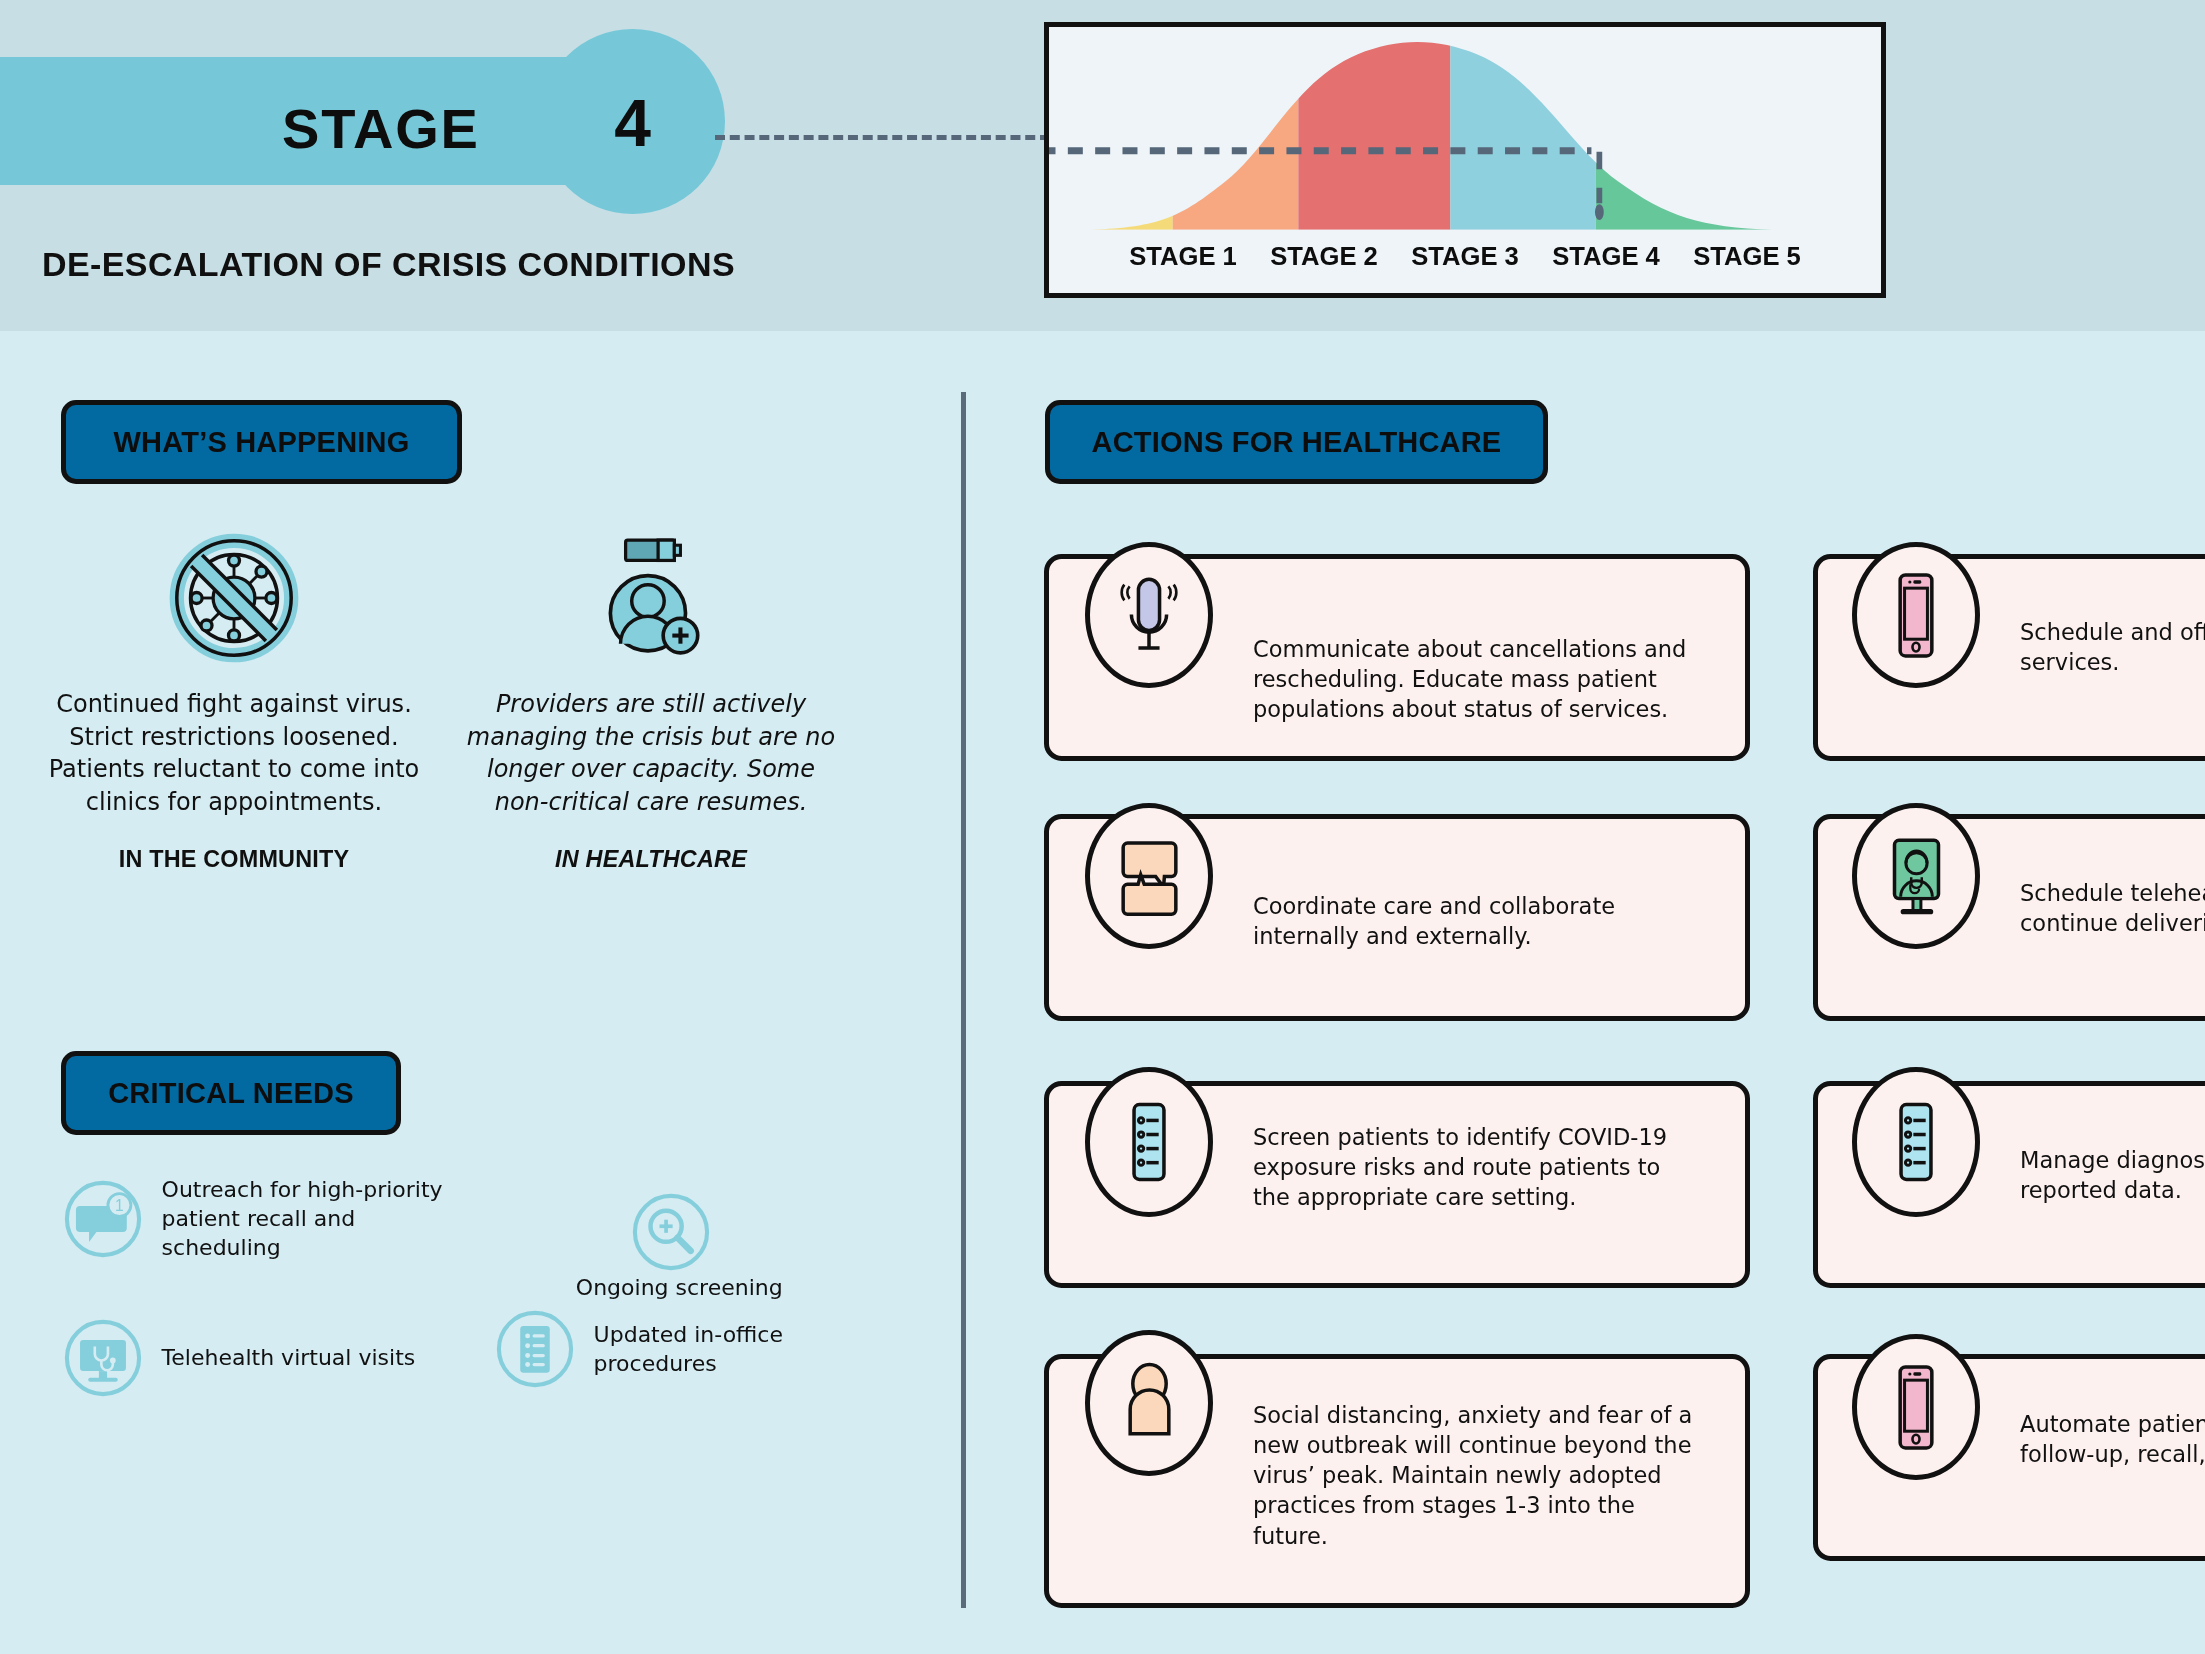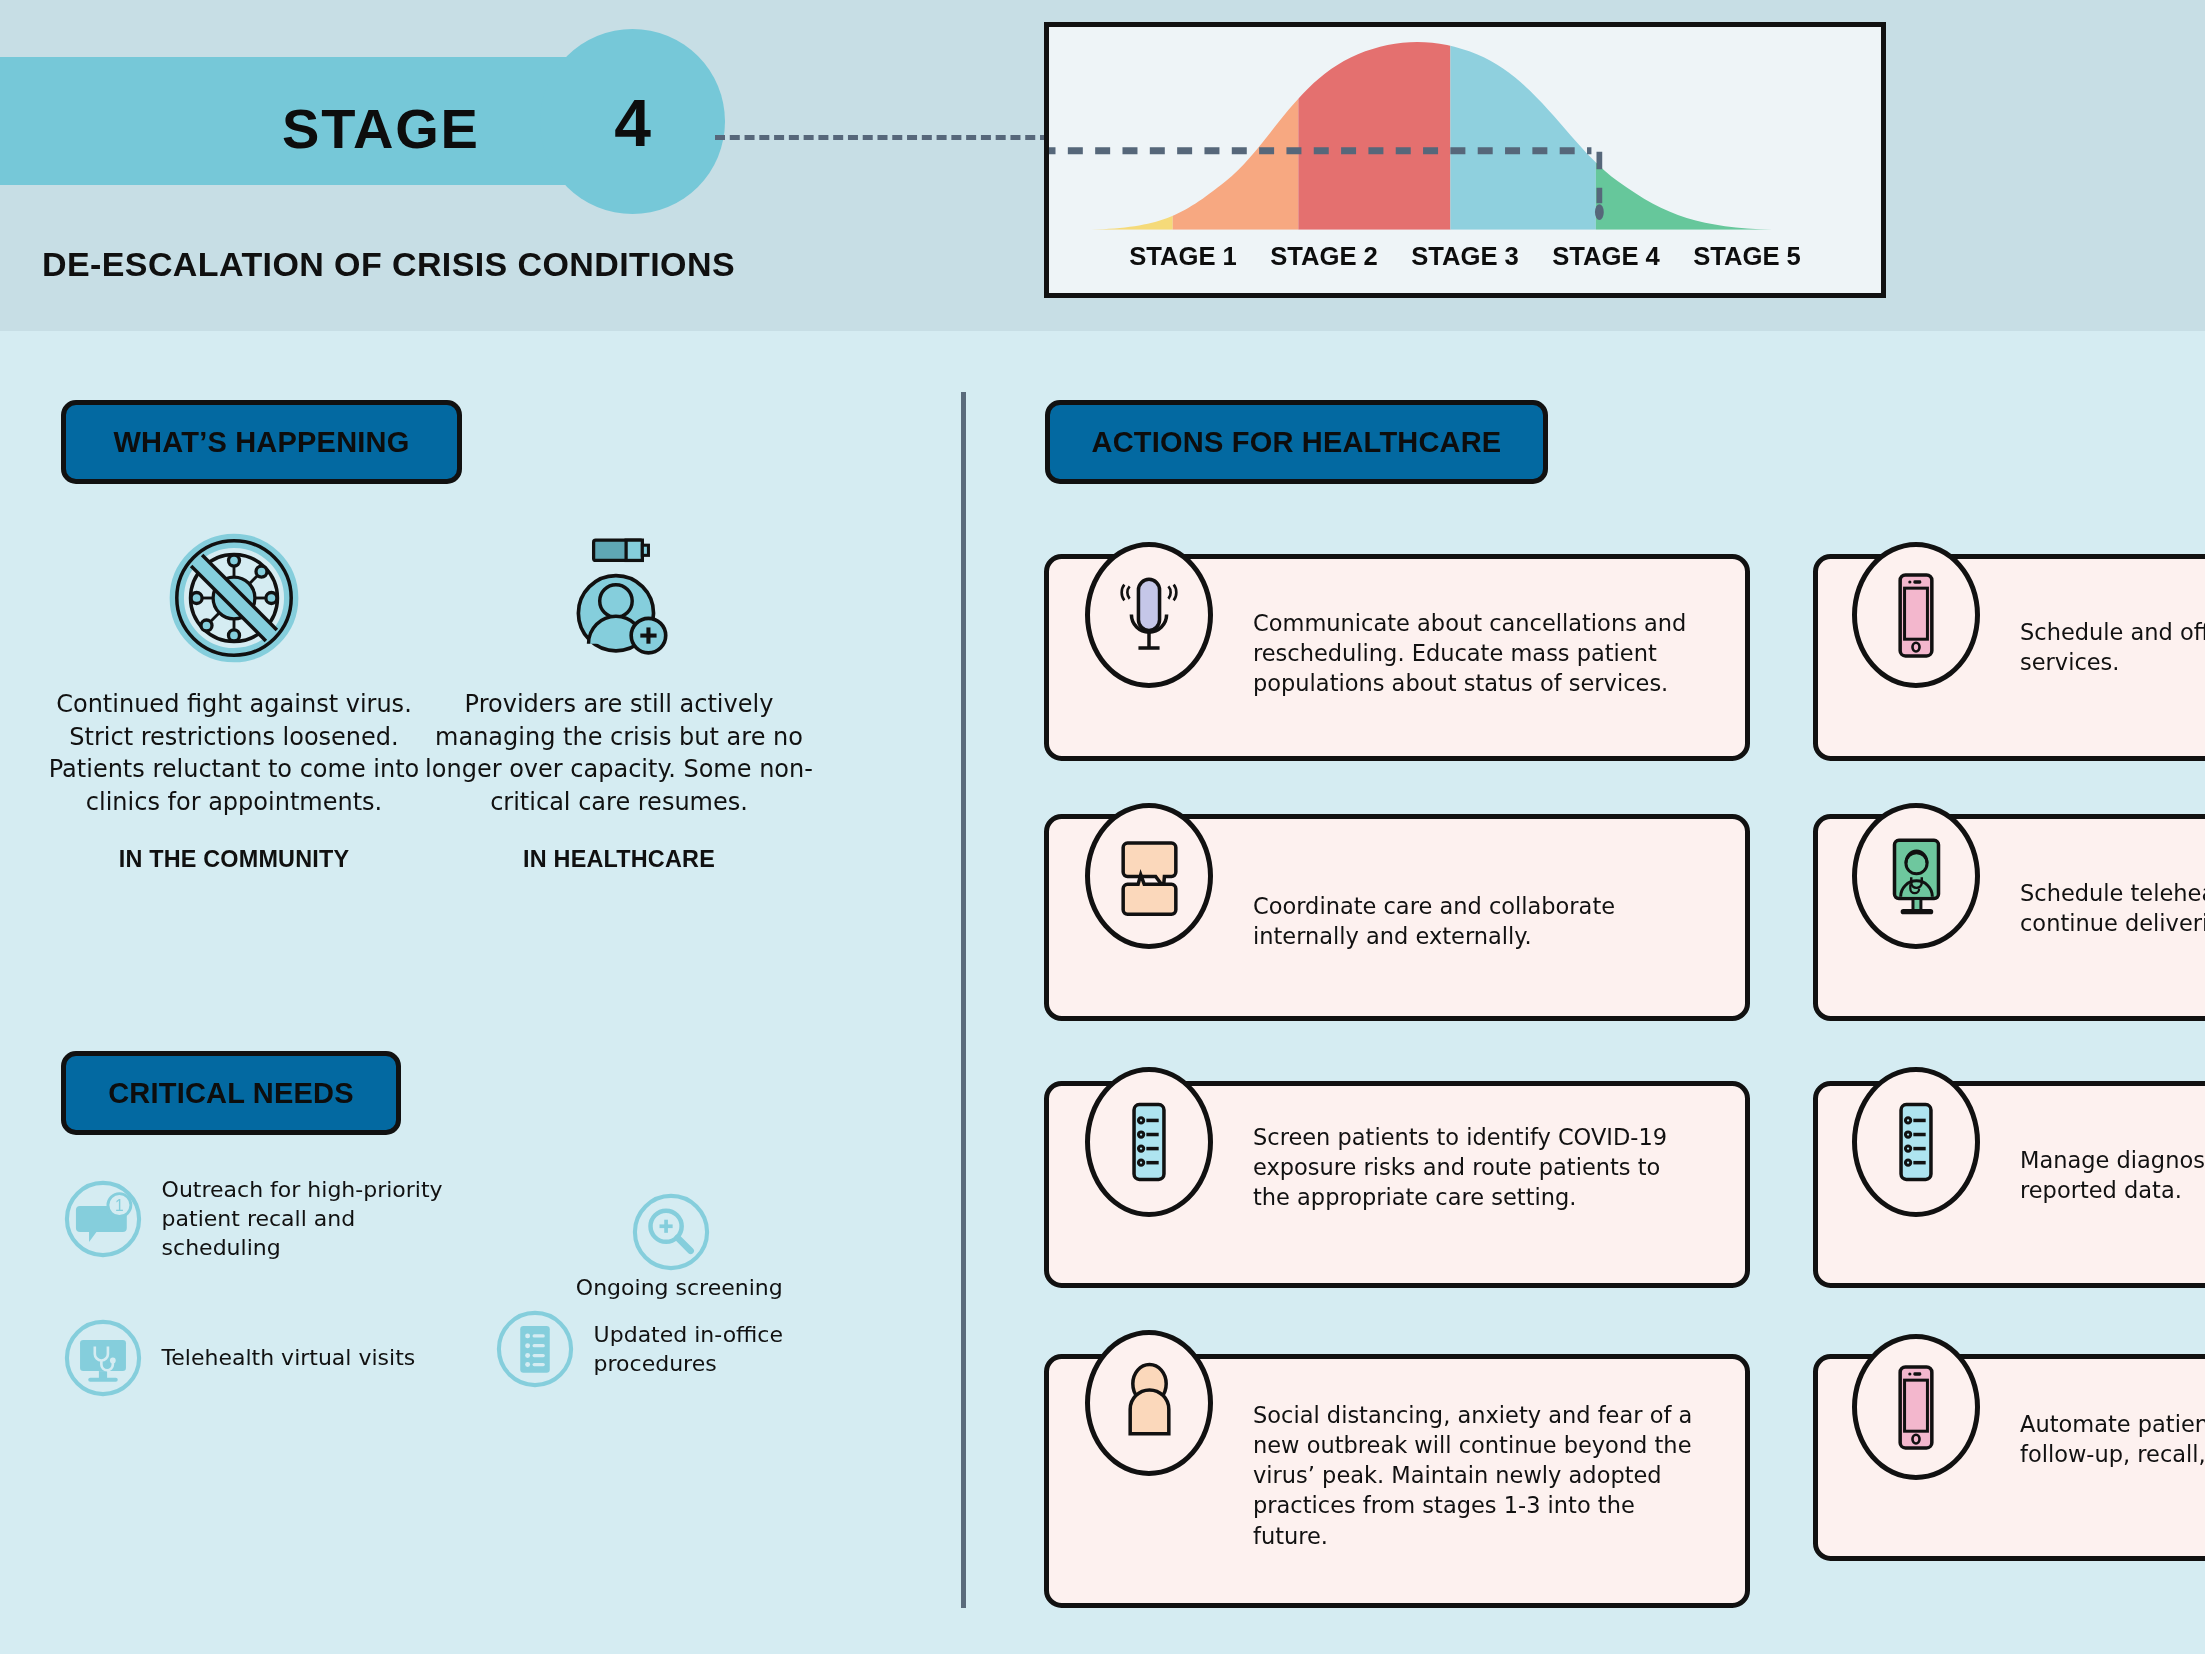--- a/index.html
+++ b/index.html
@@ -66,21 +66,21 @@
     border-radius:15px;box-sizing:border-box;
     display:flex;align-items:center;justify-content:center;
     font-size:29px;font-weight:bold;color:#0d0d0d;letter-spacing:0.2px;
   }
   #pill-whats{left:61px;top:400px;width:401px;height:84px;}
   #pill-needs{left:61px;top:1051px;width:340px;height:84px;}
   #pill-actions{left:1045px;top:400px;width:503px;height:84px;}
   
   .wh-col{position:absolute;width:388px;text-align:center;}
   #wh-col1{left:40px;top:525px;}
-  #wh-col2{left:425px;top:525px;}
+  #wh-col2{left:457px;top:525px;font-style:italic;}
   .wh-icon{height:146px;display:flex;align-items:center;justify-content:center;}
   .wh-text{
     font-size:24px;line-height:1.36;color:#111;margin-top:17px;
     font-family:"DejaVu Sans", sans-serif;
   }
   .wh-label{
     font-size:23.4px;font-weight:bold;color:#101010;margin-top:27px;letter-spacing:0.2px;
   }
   
   .cn-item{position:absolute;display:flex;align-items:center;}
@@ -273,21 +273,21 @@
 <div class="card-badge" style="left:1085px;top:542px;width:128px;height:146px;">
   <svg width="88" height="110" viewBox="0 0 100 125">
     <rect x="38" y="22" width="24" height="58" rx="12" fill="#c5c7e8" stroke="#111" stroke-width="4"></rect>
     <path d="M30,62 a20 20 0 0 0 40 0" fill="none" stroke="#111" stroke-width="4"></path>
     <line x1="50" y1="82" x2="50" y2="100" stroke="#111" stroke-width="4"></line>
     <line x1="38" y1="100" x2="62" y2="100" stroke="#111" stroke-width="4"></line>
     <path d="M28,30 a7 9 0 0 0 0 14 M22,28 a9 12 0 0 0 0 18" fill="none" stroke="#111" stroke-width="3"></path>
     <path d="M72,30 a7 9 0 0 1 0 14 M78,28 a9 12 0 0 1 0 18" fill="none" stroke="#111" stroke-width="3"></path>
   </svg>
 </div>
-<div class="card-text" style="left:1253px;top:608px;width:450px;">Communicate about cancellations and rescheduling. Educate mass patient populations about status of services.</div>
+<div class="card-text" style="left:1253px;top:634px;width:450px;">Communicate about cancellations and rescheduling. Educate mass patient populations about status of services.</div>
 
 <div class="card" style="left:1813px;top:554px;width:710px;height:207px;"></div>
 <div class="card-badge" style="left:1852px;top:542px;width:128px;height:146px;">
   <svg width="66" height="110" viewBox="0 0 70 125">
     <rect x="17" y="17" width="36" height="92" rx="6" fill="#f3b7cd" stroke="#111" stroke-width="4"></rect>
     <rect x="22" y="32" width="26" height="58" fill="#f3b7cd" stroke="#111" stroke-width="3.4"></rect>
     <circle cx="28" cy="25" r="1.8" fill="#111"></circle>
     <rect x="32" y="23" width="9" height="4" rx="1.6" fill="#111"></rect>
     <ellipse cx="35" cy="99" rx="4" ry="5" fill="none" stroke="#111" stroke-width="3"></ellipse>
   </svg>

